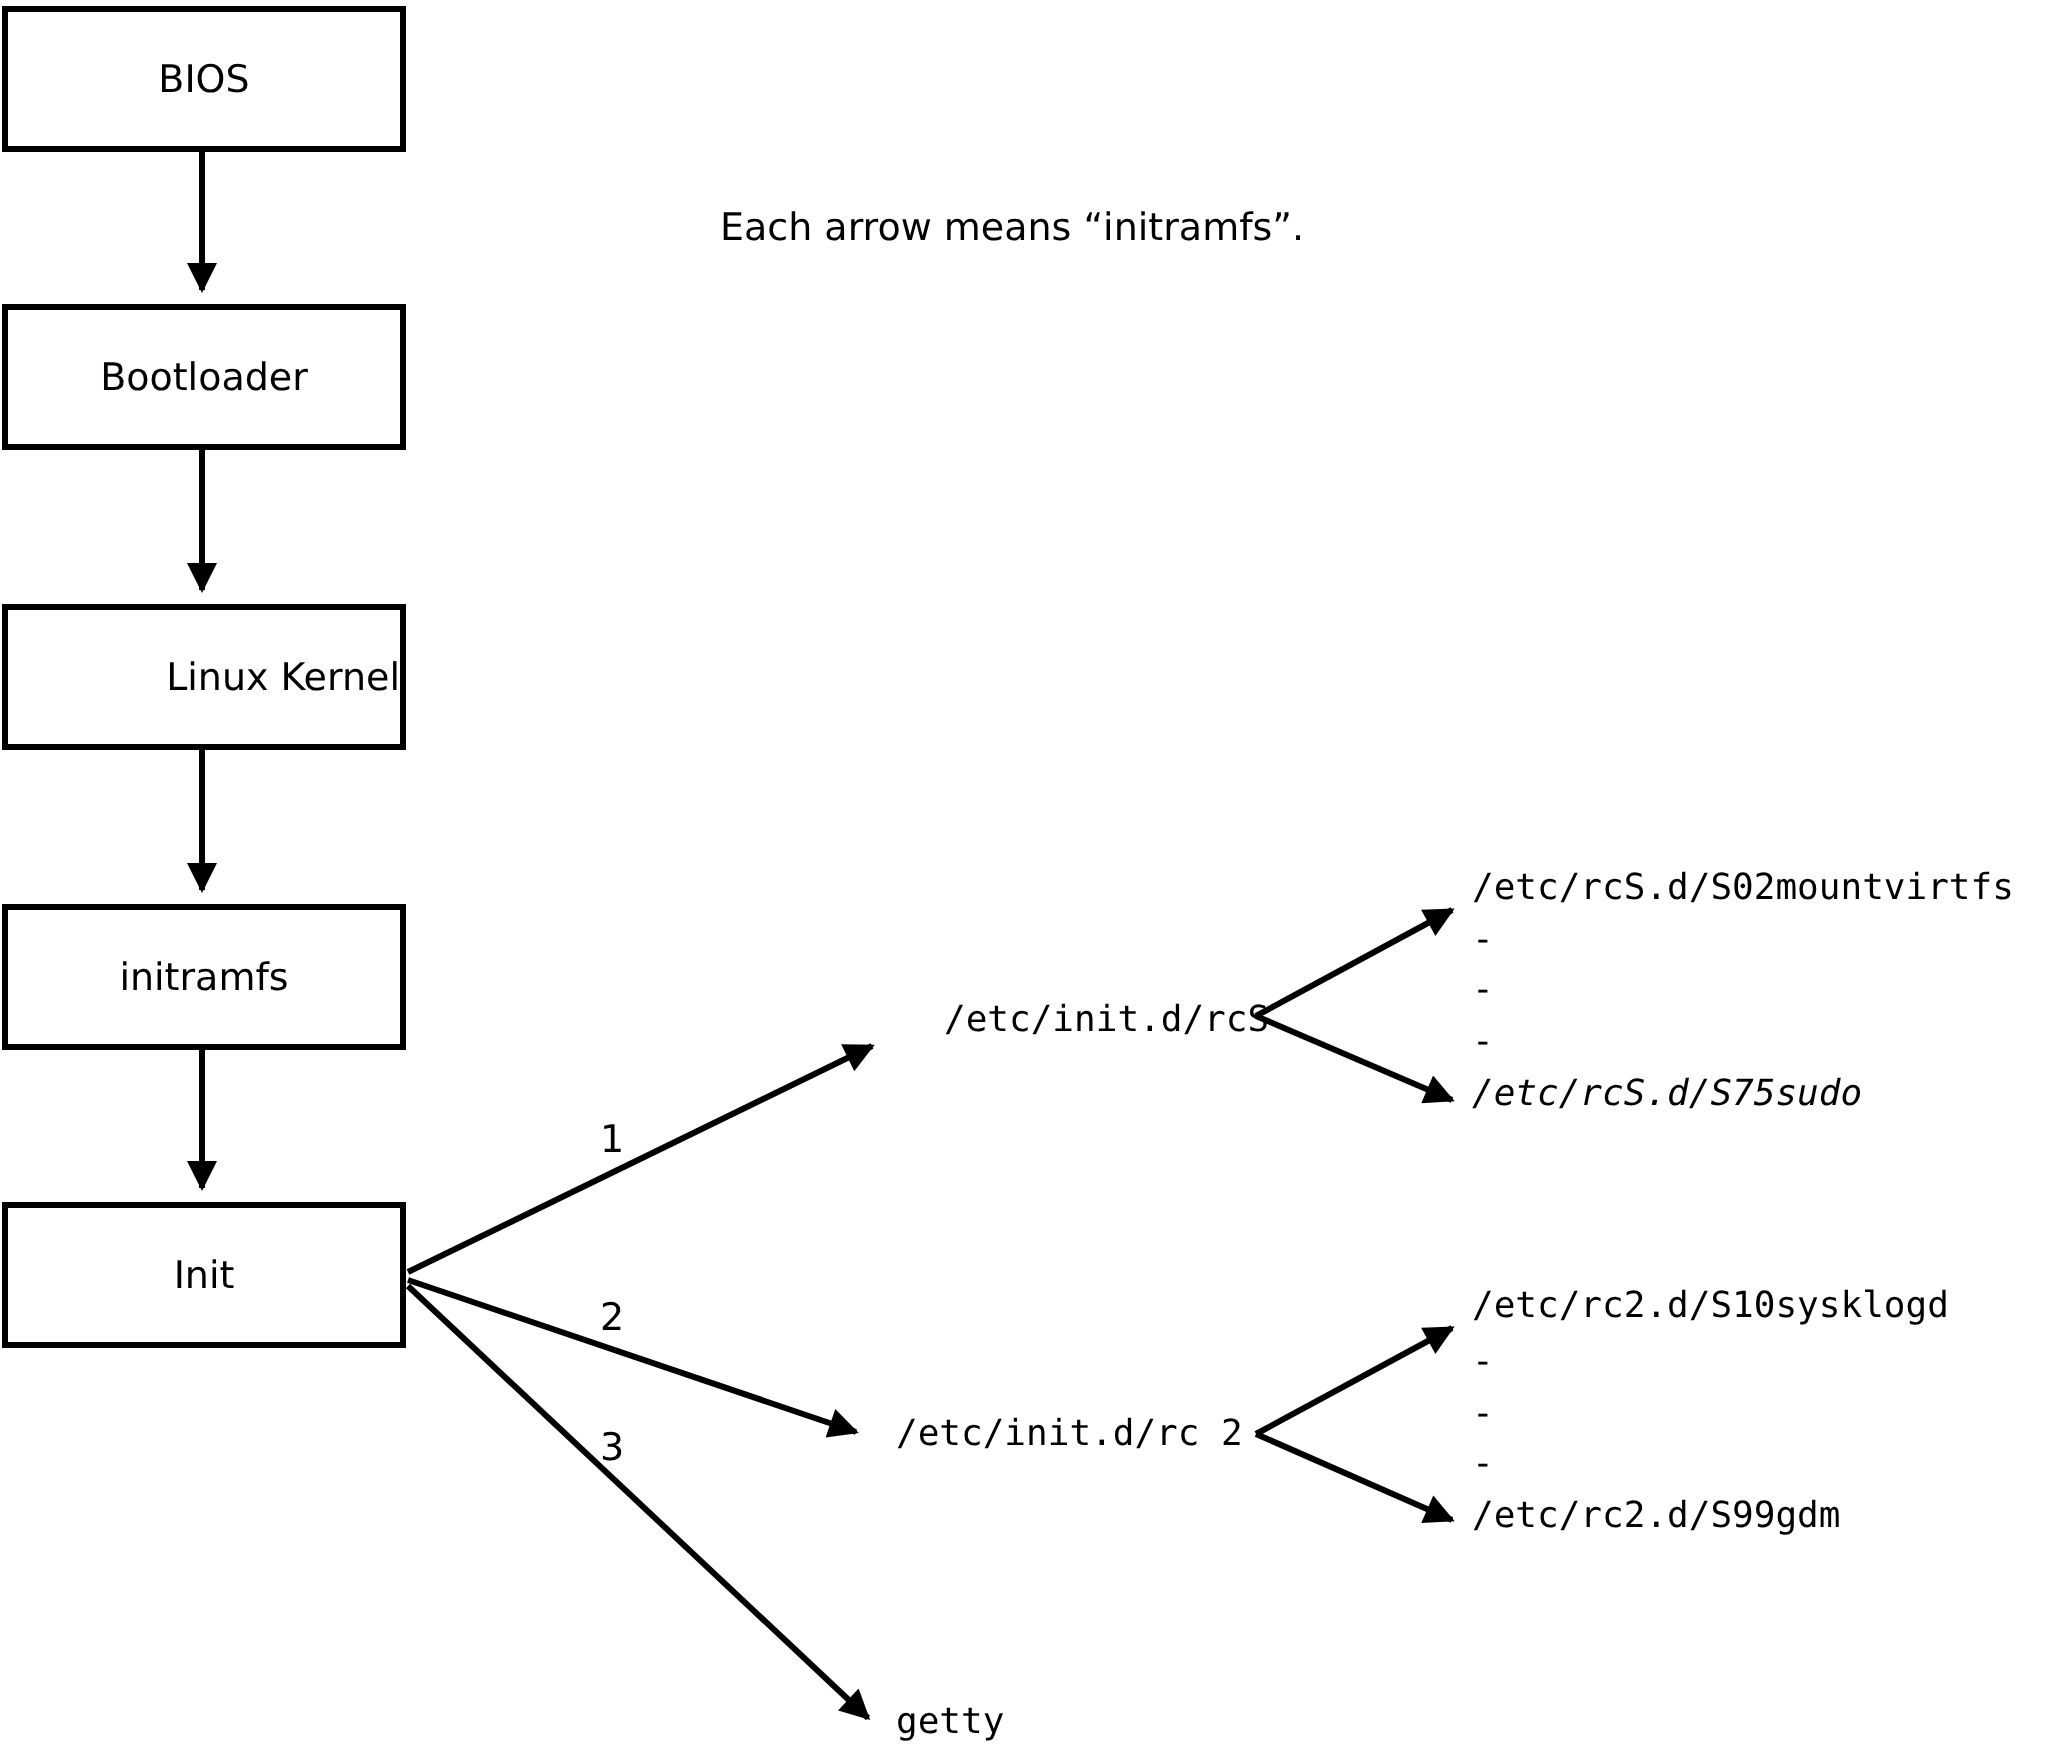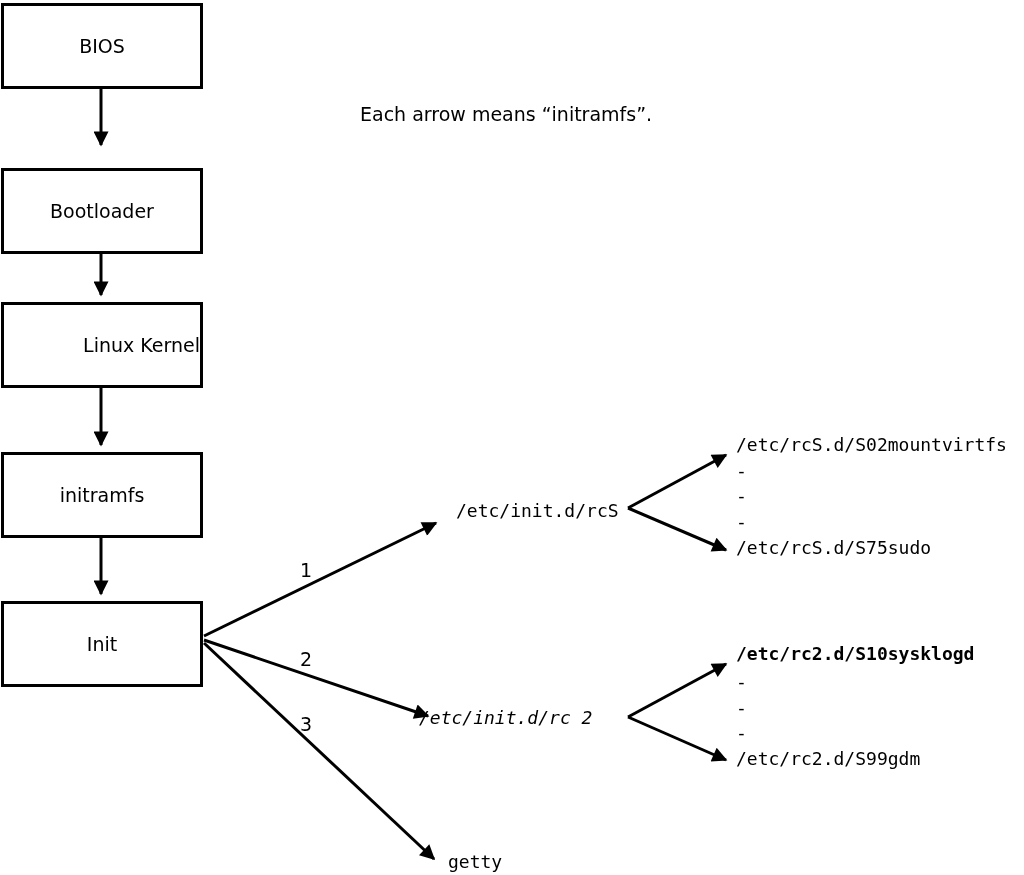--- a/index.html
+++ b/index.html
@@ -19,33 +19,33 @@
     position: absolute;
     left: 0;
     top: 0;
     width: 1024px;
     height: 875px;
   }
   .node-box {
     position: absolute;
     left: 1px;
     width: 202px;
-    height: 86px;
+    height: 73px;
     border: 3px solid #000000;
     background: #ffffff;
     box-sizing: border-box;
     display: flex;
     align-items: center;
     justify-content: center;
     font-family: "DejaVu Sans", sans-serif;
     font-size: 19px;
     color: #000000;
   }
   .box-bios       { top: 3px; }
-  .box-bootloader { top: 168px; }
+  .box-bootloader { top: 152px; }
   .box-kernel     { top: 302px; justify-content: flex-end; }
   .box-initramfs  { top: 452px; }
   .box-init       { top: 601px; }
   .note {
     position: absolute;
     left: 360px;
     top: 114px;
     transform: translateY(-50%);
     font-family: "DejaVu Sans", sans-serif;
     font-size: 19px;
@@ -61,29 +61,29 @@
   .num-2 { left: 306px; top: 659px; }
   .num-3 { left: 306px; top: 724px; }
   .mono {
     position: absolute;
     transform: translateY(-50%);
     font-family: "DejaVu Sans Mono", monospace;
     font-size: 18px;
     white-space: pre;
     color: #000000;
   }
-  .t-rcS   { left: 456px; top: 510px; }
-  .t-rc2   { left: 419px; top: 717px; font-style: italic; }
+  .t-rcS   { left: 472px; top: 510px; }
+  .t-rc2   { left: 448px; top: 717px; }
   .t-getty { left: 448px; top: 861px; }
   .t-s02   { left: 736px; top: 444px; text-align: center; }
   .t-d1a   { left: 736px; top: 470px; }
   .t-d1b   { left: 736px; top: 495px; }
   .t-d1c   { left: 736px; top: 521px; }
-  .t-s75   { left: 736px; top: 547px; }
-  .t-s10   { left: 736px; top: 653px; font-weight: bold; }
+  .t-s75   { left: 736px; top: 547px; font-style: italic; }
+  .t-s10   { left: 736px; top: 653px; }
   .t-d2a   { left: 736px; top: 681px; }
   .t-d2b   { left: 736px; top: 707px; }
   .t-d2c   { left: 736px; top: 732px; }
   .t-s99   { left: 736px; top: 758px; }
   line {
     stroke: #000000;
     stroke-width: 3;
   }
 </style>
 </head>

